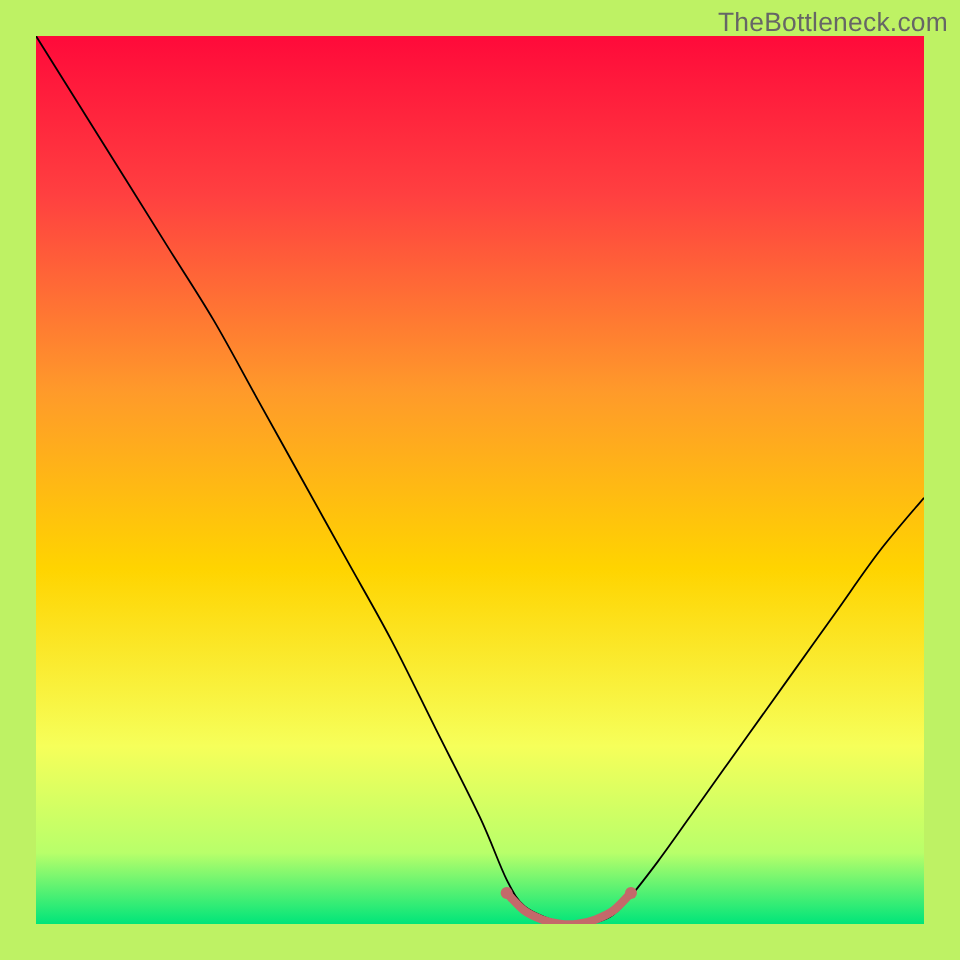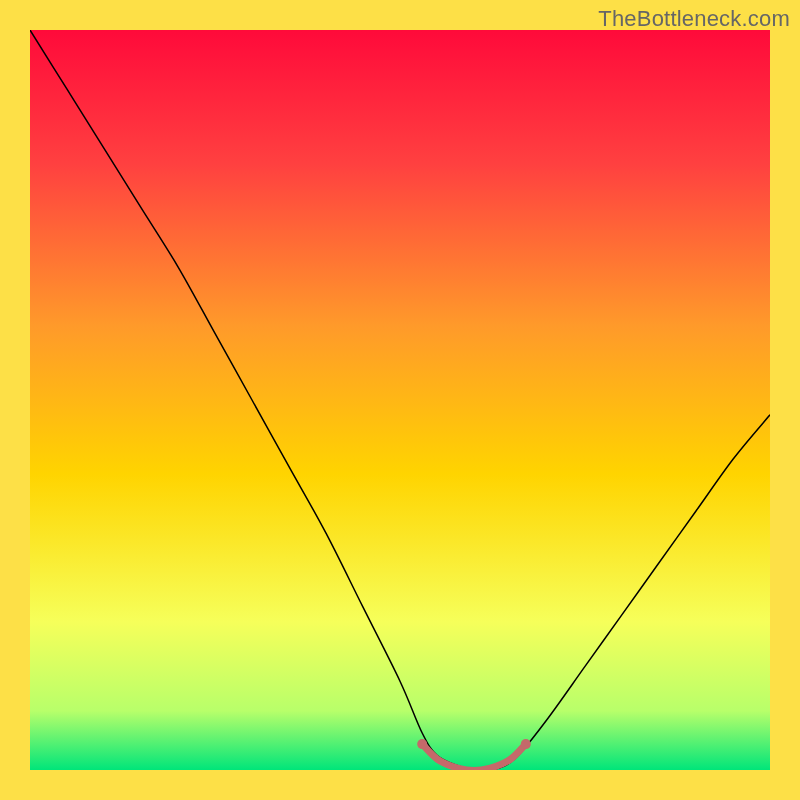--- a/index.html
+++ b/index.html
@@ -8,21 +8,21 @@
     width: 800px;
     height: 800px;
     overflow: hidden;
     background: #000;
     font-family: Arial, Helvetica, sans-serif;
   }
   .frame {
     position: relative;
     width: 800px;
     height: 800px;
-    background: #fde047;
+    background: #bef264;
   }
   .plot {
     position: absolute;
     left: 30px;
     top: 30px;
     width: 740px;
     height: 740px;
     overflow: hidden;
   }
   .gradient {

